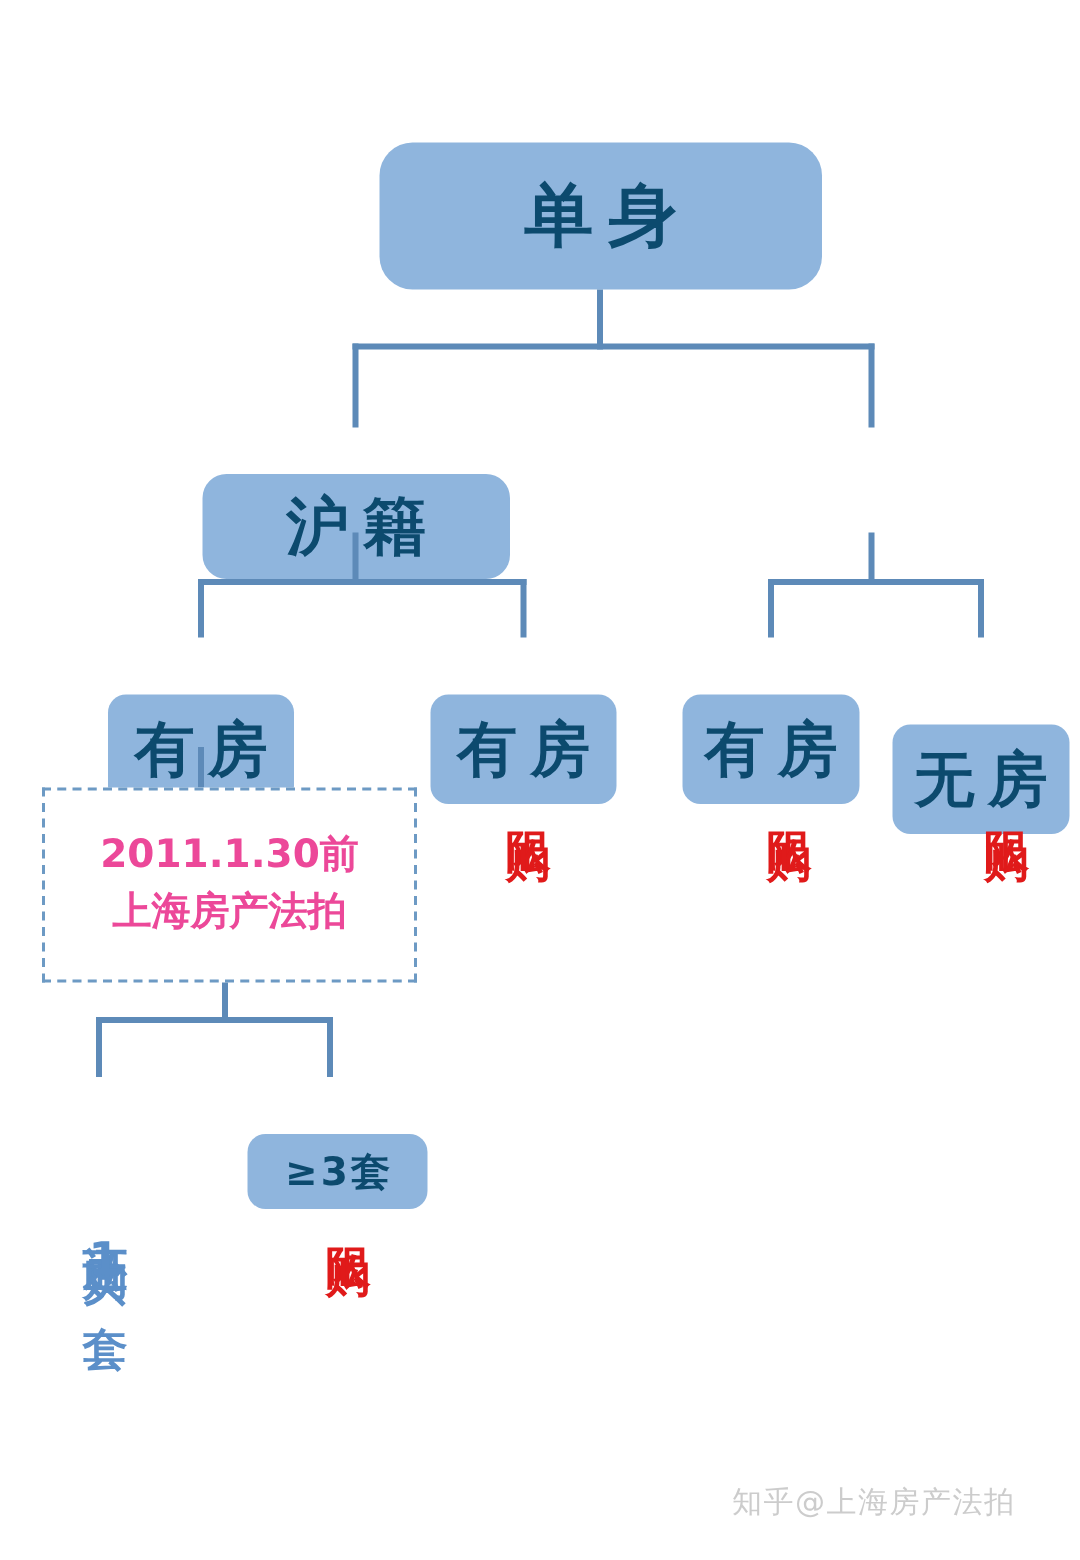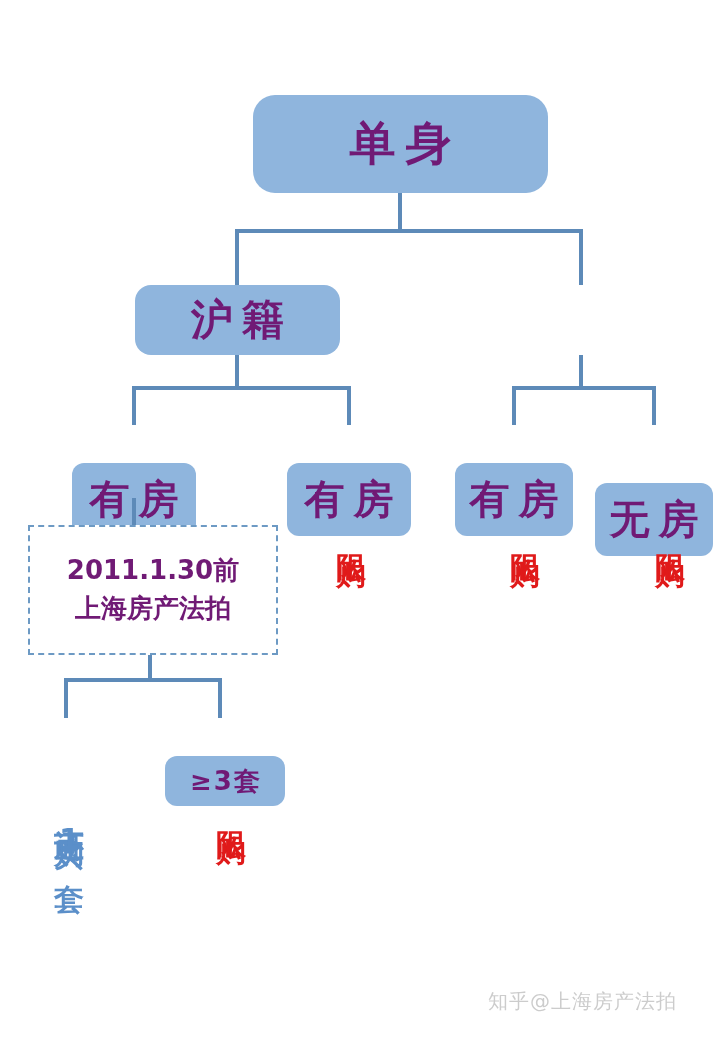--- a/index.html
+++ b/index.html
@@ -6,36 +6,36 @@
   #stage{
     position:relative;
     width:720px;height:1040px;
     background:#ffffff;
     overflow:hidden;
     font-family:"DejaVu Sans","Liberation Sans",sans-serif;
   }
   .node{
     position:absolute;
     background:#8fb5dd;
-    color:#701a75;
+    color:#0c4a6e;
     display:flex;align-items:center;justify-content:center;
     font-weight:bold;
     letter-spacing:0.22em;
     text-indent:0.22em;
     box-sizing:border-box;
   }
   .r20{border-radius:22px;}
-  .r14{border-radius:16px;}
+  .r14{border-radius:16px;margin-top:31px;}
   .r10{border-radius:12px;margin-top:38px;}
   .line{position:absolute;background:#5d8ab8;}
   .note{
     position:absolute;
     border:2px dashed #6d9ac4;
     background:#ffffff;
-    color:#701a75;
+    color:#ec4899;
     display:flex;flex-direction:column;align-items:center;justify-content:center;
     font-weight:bold;
     box-sizing:border-box;
     line-height:1.45;
   }
   .v-text{
     position:absolute;
     writing-mode:vertical-rl;
     text-orientation:upright;
     font-weight:bold;

